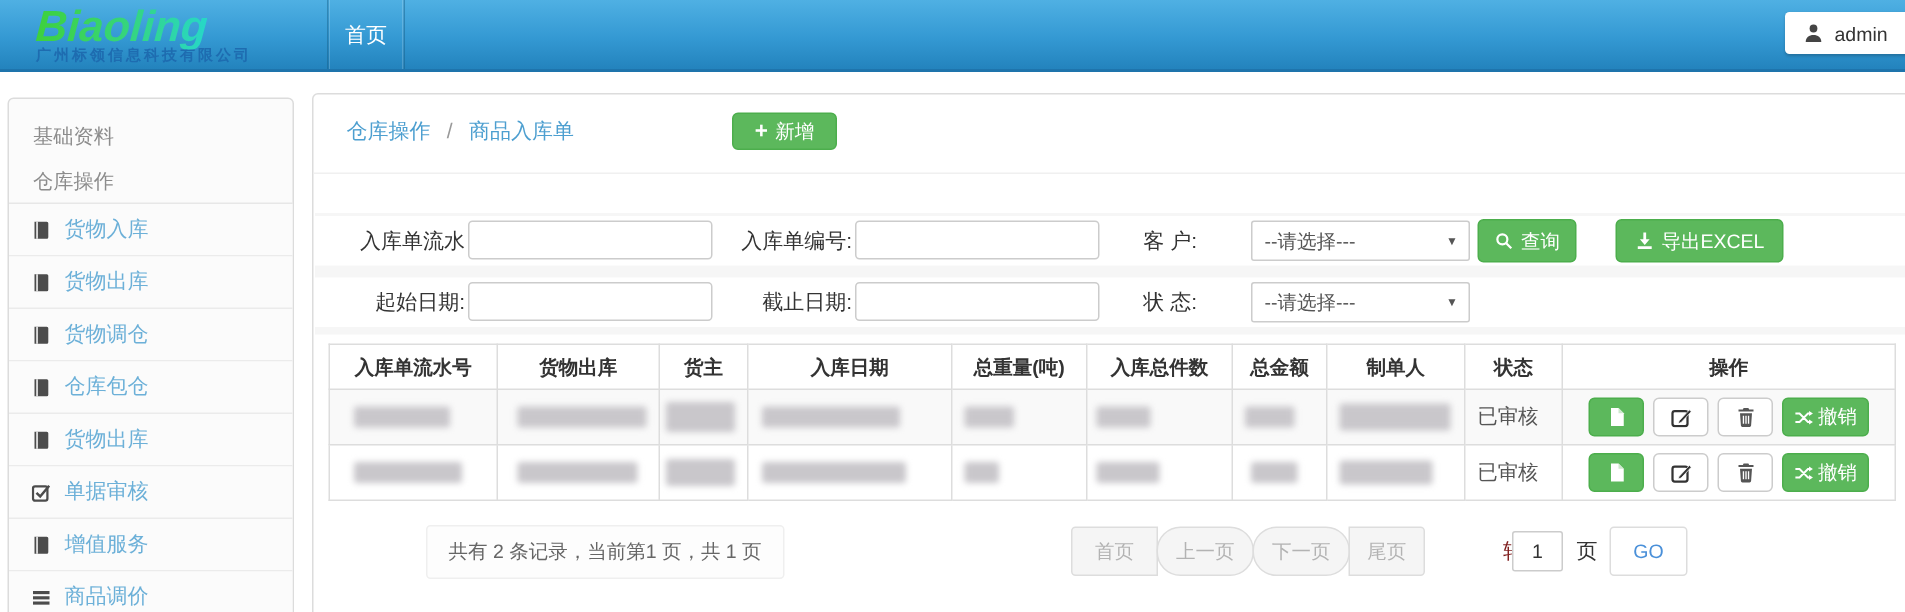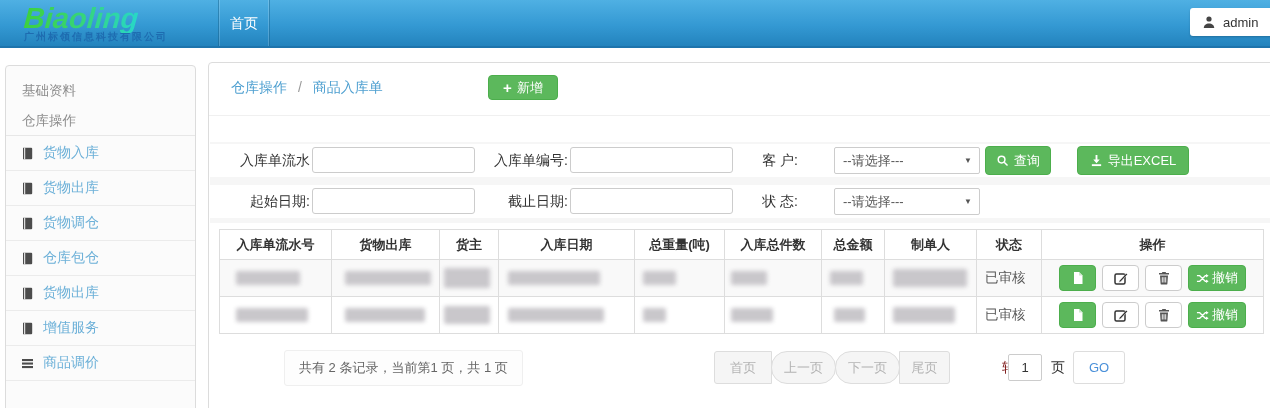--- a/index.html
+++ b/index.html
@@ -142,20 +142,27 @@
           <path d="M3.7.8v11.4" stroke="#fff" stroke-width="1"></path>
         </svg>
       <span>仓库包仓</span>
     </div>
     <div class="side-item">
       <svg width="13" height="13" viewBox="0 0 13 13">
           <path d="M2 .8h8.2a1 1 0 0 1 1 1v9.4a1 1 0 0 1-1 1H2z" fill="#4c4c4c"></path>
           <path d="M3.7.8v11.4" stroke="#fff" stroke-width="1"></path>
         </svg>
       <span>货物出库</span>
+    </div>
+    <div class="side-item">
+      <svg width="13" height="13" viewBox="0 0 13 13">
+          <rect x="1" y="2.2" width="9.6" height="9.6" rx="1.4" fill="none" stroke="#4c4c4c" stroke-width="1.5"></rect>
+          <path d="M3.3 6.6 5.8 9l6-7.2" fill="none" stroke="#4c4c4c" stroke-width="1.7"></path>
+        </svg>
+      <span>单据审核</span>
     </div>
     <div class="side-item">
       <svg width="13" height="13" viewBox="0 0 13 13">
           <path d="M2 .8h8.2a1 1 0 0 1 1 1v9.4a1 1 0 0 1-1 1H2z" fill="#4c4c4c"></path>
           <path d="M3.7.8v11.4" stroke="#fff" stroke-width="1"></path>
         </svg>
       <span>增值服务</span>
     </div>
     <div class="side-item">
       <svg width="13" height="13" viewBox="0 0 13 13" fill="#4c4c4c">

